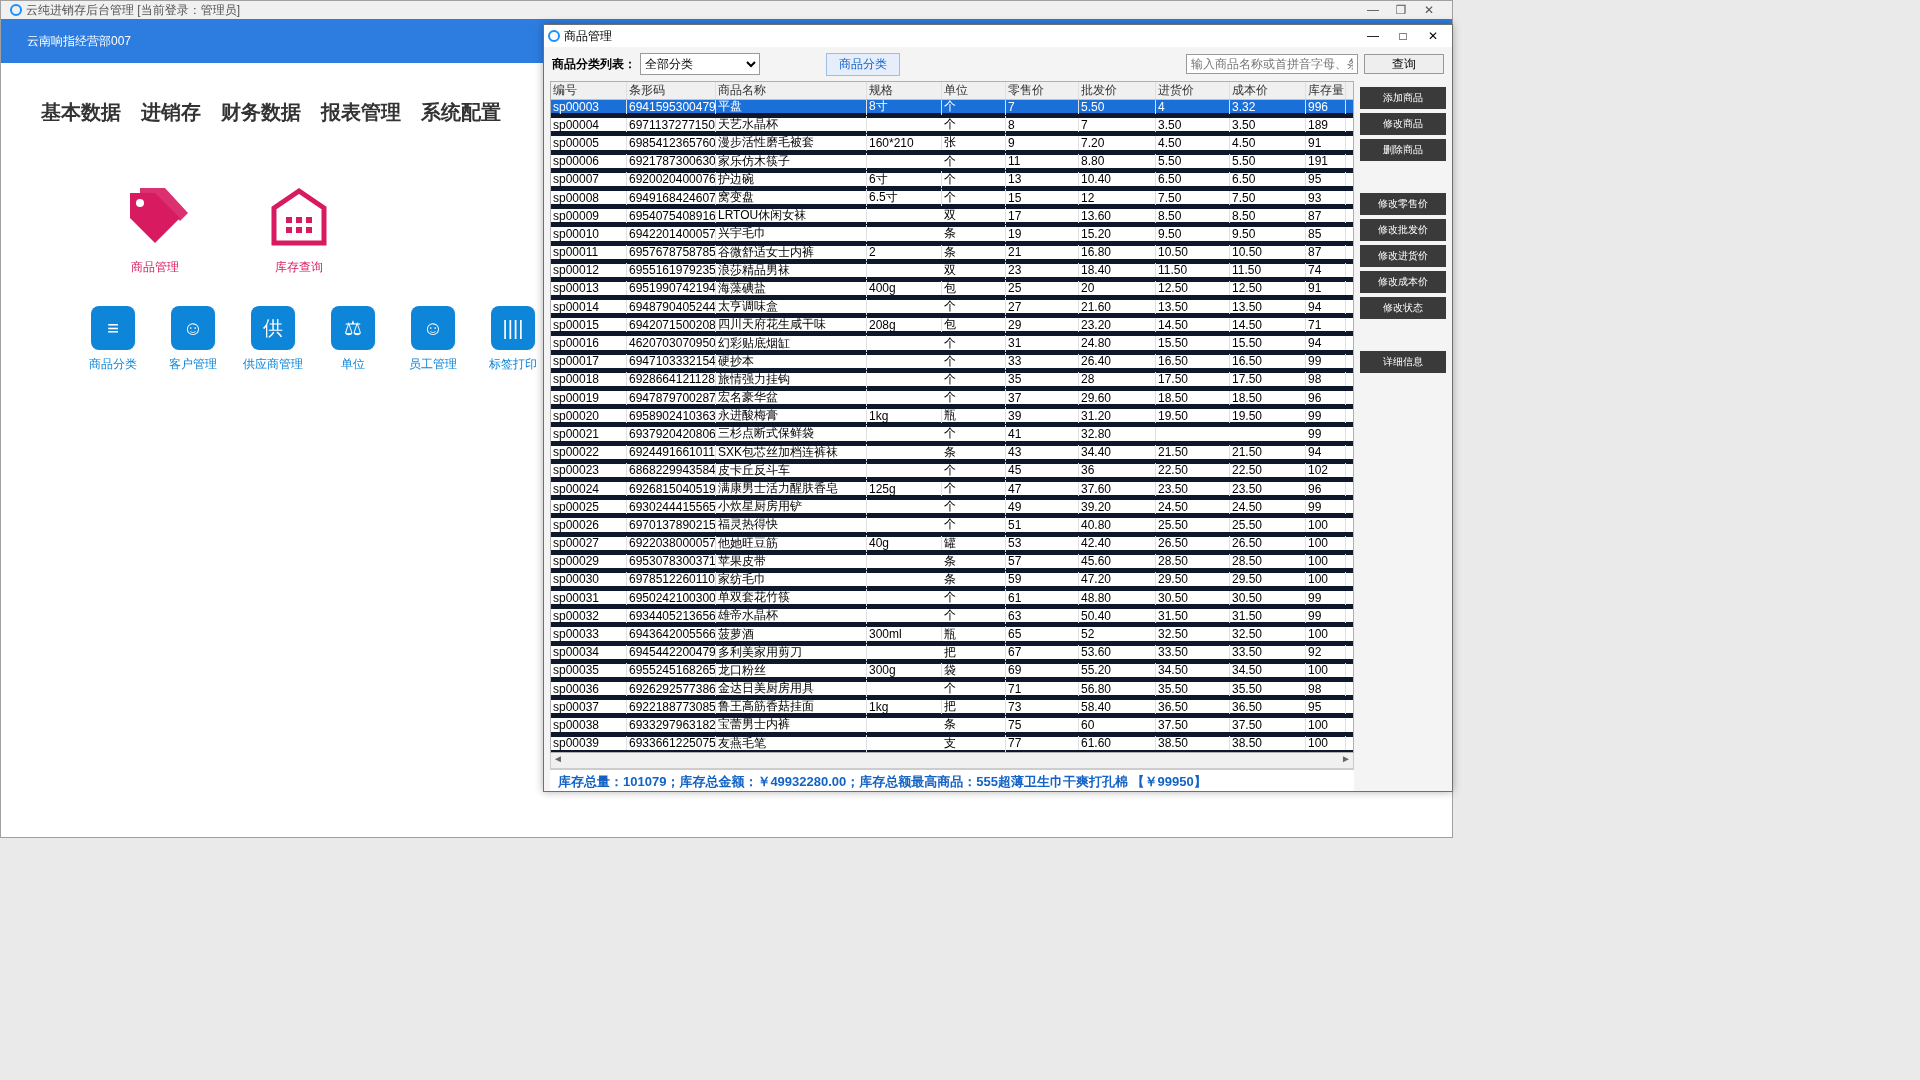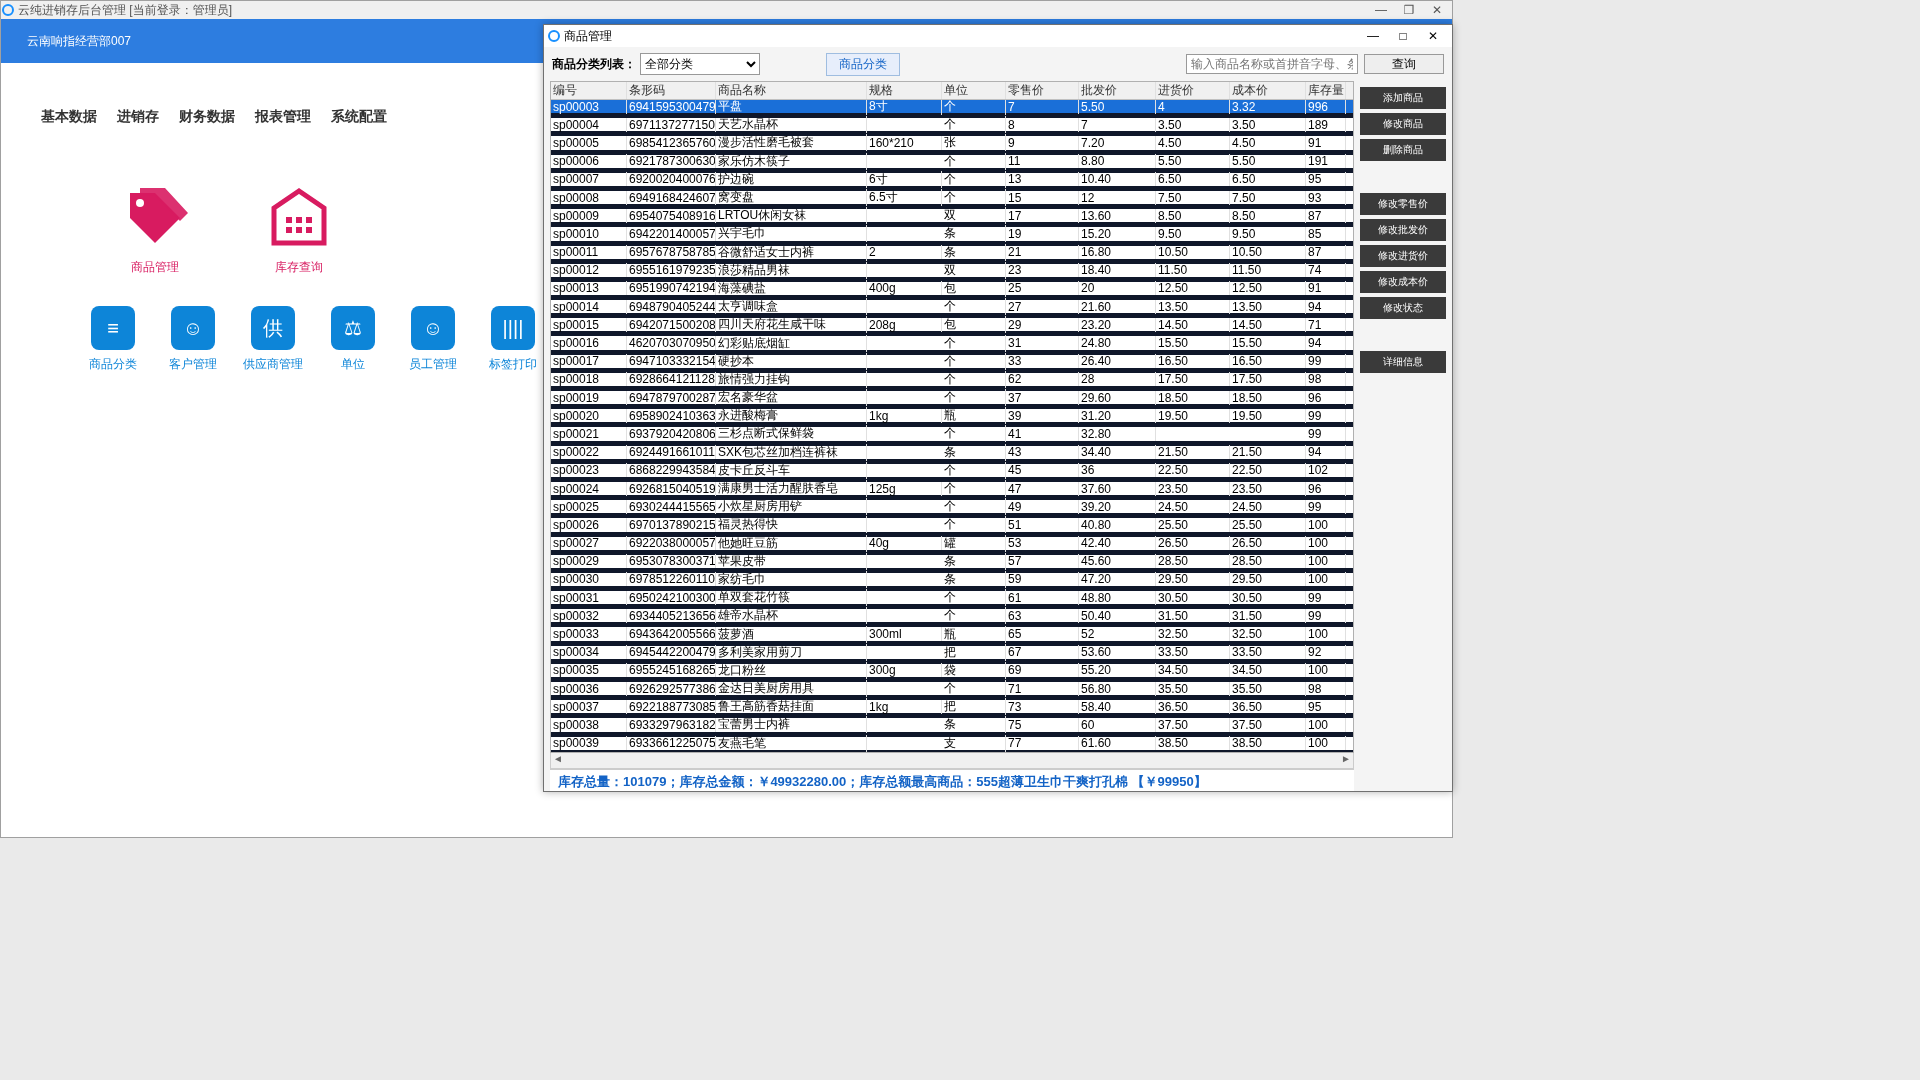--- a/index.html
+++ b/index.html
@@ -1,24 +1,24 @@
 <!DOCTYPE html>
 <html><head>
 <meta charset="utf-8">
 <style>
 *{box-sizing:border-box;margin:0;padding:0;font-family:"Microsoft YaHei",sans-serif;font-size:12px}
 body{background:#eaeaea;width:1920px;height:1080px;overflow:hidden;position:relative}
 .main-win{position:absolute;left:0;top:0;width:1453px;height:838px;background:#fff;border:1px solid #a0a0a0}
-.main-titlebar{height:18px;background:#f0f0f0;display:flex;align-items:center;padding:0 1px;color:#555}
+.main-titlebar{height:18px;background:#f0f0f0;display:flex;align-items:center;padding:0 9px;color:#555}
 .main-titlebar .logo{width:12px;height:12px;border:2px solid #1890ff;border-radius:50%;margin-right:4px}
 .main-titlebar .spacer{flex:1}
 .main-titlebar .winbtn{width:28px;text-align:center;color:#555}
 .main-header{height:44px;background:#2d7de0;color:#fff;display:flex;align-items:center;padding-left:26px;font-size:18px}
 .main-tabs{height:34px;display:flex;align-items:flex-end;padding-left:36px;background:#fff;border-bottom:1px solid #fff}
-.main-tabs .tab{padding:8px 4px;margin-right:12px;font-size:14px;color:#333;font-weight:bold}
+.main-tabs .tab{padding:8px 4px;margin-right:12px;font-size:20px;color:#333;font-weight:bold}
 .main-body{padding:48px 72px;display:flex;flex-wrap:wrap;gap:0}
 .big-ico{width:144px;text-align:center;color:#d81b60;font-size:14px;margin-right:0}
 .big-ico svg{display:block;margin:0 auto 6px}
 .row2{display:flex;margin-top:30px}
 .sm-ico{width:80px;text-align:center;color:#0d85d8;font-size:13px}
 .sm-ico .box{width:44px;height:44px;background:#0d85d8;border-radius:8px;margin:0 auto 6px;display:flex;align-items:center;justify-content:center;color:#fff;font-size:20px}
 .modal{position:absolute;left:543px;top:24px;width:910px;height:768px;background:#f4f4f4;border:1px solid #707070;box-shadow:0 0 8px rgba(0,0,0,.3);display:flex;flex-direction:column}
 .modal-title{height:22px;background:#fff;display:flex;align-items:center;padding:0 4px}
 .modal-title .logo{width:12px;height:12px;border:2px solid #1890ff;border-radius:50%;margin-right:4px}
 .modal-title .spacer{flex:1}
@@ -340,21 +340,21 @@
               <div class="col c7">16.50</div>
               <div class="col c8">16.50</div>
               <div class="col c9">99</div>
             </div>
             <div class="grow">
               <div class="col c0">sp00018</div>
               <div class="col c1">6928664121128</div>
               <div class="col c2">旅情强力挂钩</div>
               <div class="col c3"></div>
               <div class="col c4">个</div>
-              <div class="col c5">62</div>
+              <div class="col c5">35</div>
               <div class="col c6">28</div>
               <div class="col c7">17.50</div>
               <div class="col c8">17.50</div>
               <div class="col c9">98</div>
             </div>
             <div class="grow">
               <div class="col c0">sp00019</div>
               <div class="col c1">6947879700287</div>
               <div class="col c2">宏名豪华盆</div>
               <div class="col c3"></div>

